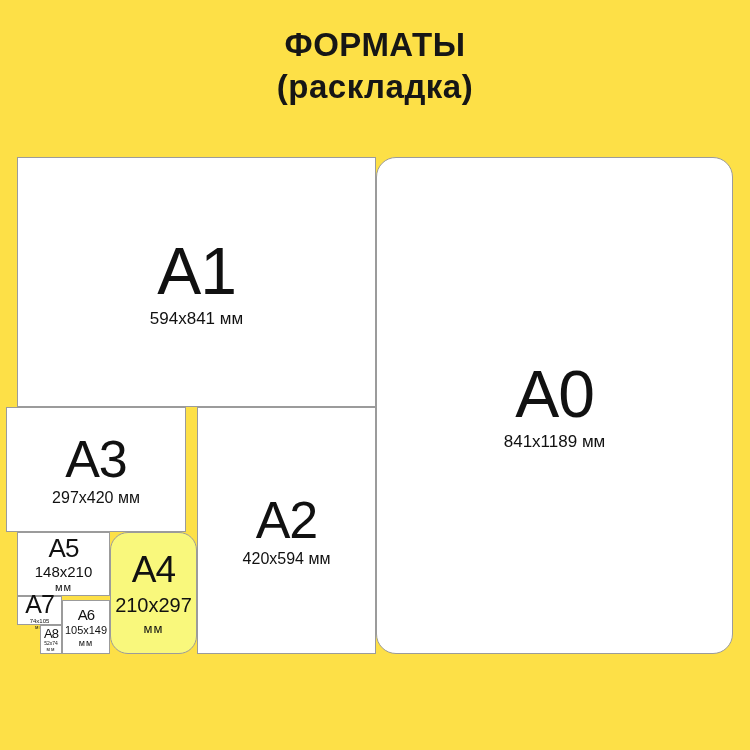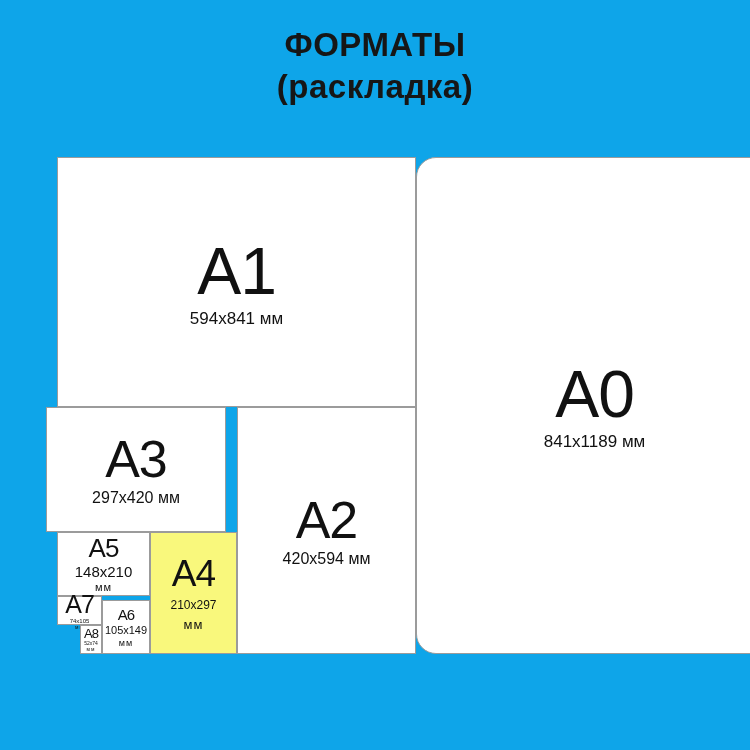--- a/index.html
+++ b/index.html
@@ -10,21 +10,21 @@
   body {
     width: 750px;
     height: 750px;
     font-family: "Liberation Sans", sans-serif;
     color: #111111;
   }
   .canvas {
     position: relative;
     width: 750px;
     height: 750px;
-    background: #0ea5e9;
+    background: #fde047;
     overflow: hidden;
   }
   .title {
     position: absolute;
     top: 24px;
     left: 0;
     width: 100%;
     text-align: center;
     font-weight: bold;
     font-size: 33px;
@@ -36,50 +36,49 @@
     position: absolute;
     box-sizing: border-box;
     border: 1.5px solid #9b9b9b;
     background: #ffffff;
     display: flex;
     flex-direction: column;
     align-items: center;
     justify-content: center;
     text-align: center;
     line-height: 1;
-    margin-left: 40px;
   }
   .fmt-label { letter-spacing: -1px; white-space: nowrap; }
   .fmt-dims  { white-space: nowrap; }
   .fmt-unit  { white-space: nowrap; letter-spacing: 1px; }
 
   
   .box-a0 { left: 376px; top: 157px; width: 357px; height: 497px; border-radius: 20px; }
   .box-a1 { left:  17px; top: 157px; width: 359px; height: 250px; }
   .box-a3 { left:  6px; top: 407px; width: 180px; height: 125px; }
   .box-a2 { left: 197px; top: 407px; width: 179px; height: 247px; }
   .box-a5 { left:  17px; top: 532px; width:  93px; height:  64px; }
-  .box-a4 { left: 110px; top: 532px; width:  87px; height: 122px; background: #f9f87c; }
+  .box-a4 { left: 110px; top: 532px; width:  87px; height: 122px; background: #f9f87c; border-radius: 18px; }
   .box-a7 { left:  17px; top: 596px; width:  45px; height:  29px; }
   .box-a6 { left:  62px; top: 600px; width:  48px; height:  54px; }
   .box-a8 { left:  40px; top: 625px; width:  22px; height:  29px; }
 
   
   .box-a0 .fmt-label, .box-a1 .fmt-label { font-size: 66px; }
   .box-a0 .fmt-dims,  .box-a1 .fmt-dims  { font-size: 17px; margin-top: 6px; }
 
   .box-a2 .fmt-label, .box-a3 .fmt-label { font-size: 52px; }
   .box-a2 .fmt-dims,  .box-a3 .fmt-dims  { font-size: 16px; margin-top: 5px; }
 
   .box-a5 .fmt-label { font-size: 26px; }
   .box-a5 .fmt-dims  { font-size: 15px; margin-top: 3px; }
   .box-a5 .fmt-unit  { font-size: 11px; margin-top: 3px; }
 
   .box-a4 .fmt-label { font-size: 37px; }
-  .box-a4 .fmt-dims  { font-size: 12px; margin-top: 7px; }
+  .box-a4 .fmt-dims  { font-size: 20px; margin-top: 7px; }
   .box-a4 .fmt-unit  { font-size: 13px; margin-top: 7px; }
 
   .box-a6 .fmt-label { font-size: 15px; }
   .box-a6 .fmt-dims  { font-size: 11px; margin-top: 3px; }
   .box-a6 .fmt-unit  { font-size: 9px;  margin-top: 3px; }
 
   .box-a7 .fmt-label { font-size: 25px; }
   .box-a7 .fmt-dims  { font-size: 6px;  margin-top: 1px; }
   .box-a7 .fmt-unit  { font-size: 5px;  margin-top: 1px; }
 

